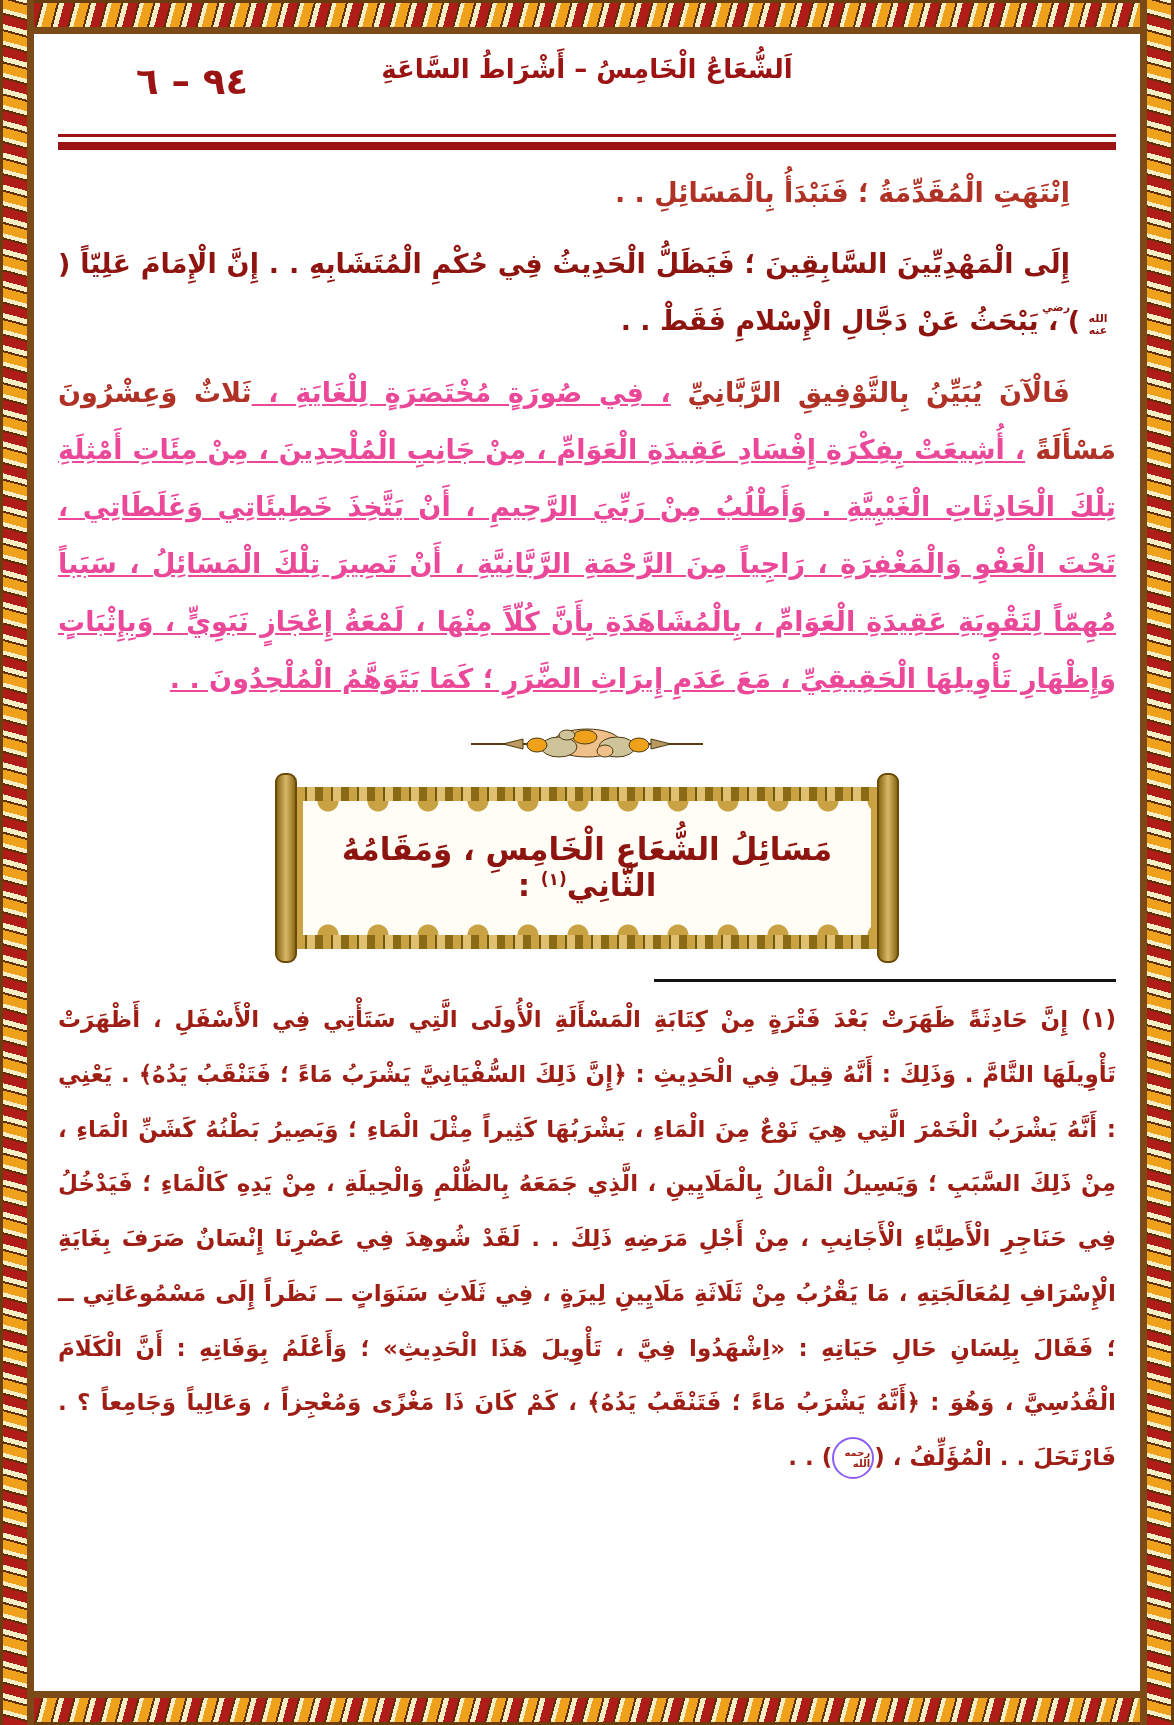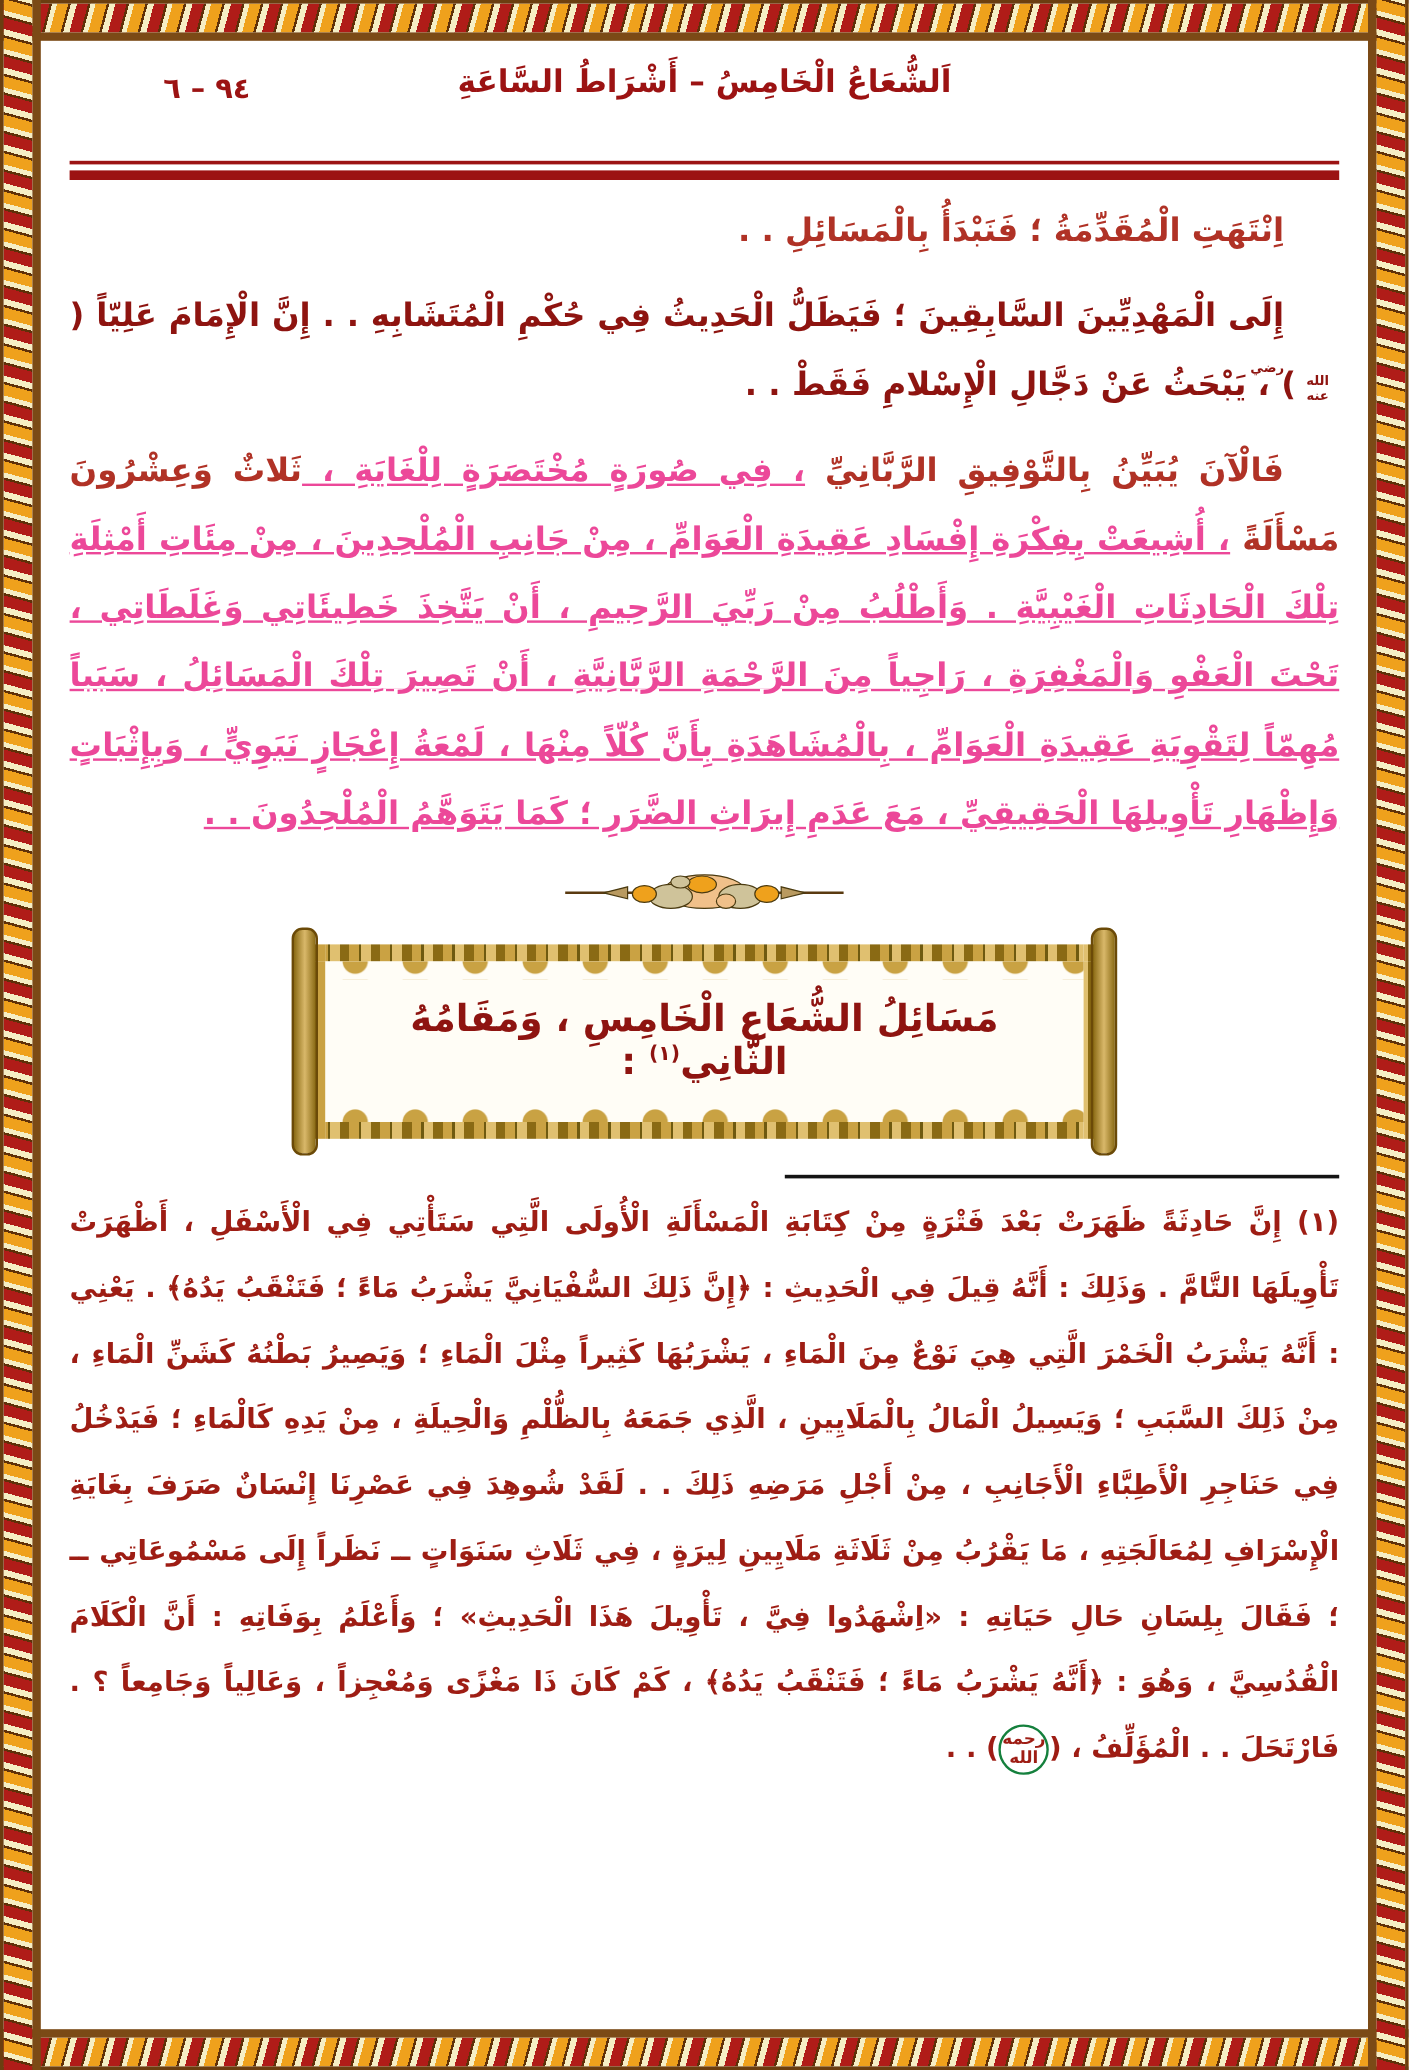--- a/index.html
+++ b/index.html
@@ -15,41 +15,41 @@
   .frame-v{top:0;bottom:0;width:34px;
     background:repeating-linear-gradient(15deg,#b01c18 0 9px,#5f3008 9px 11px,#f6eec4 11px 15px,#efa11c 15px 24px,#5f3008 24px 26px,#f6eec4 26px 31px);}
   .frame-left{left:0;border-left:3px solid #6b3e10;border-right:7px solid #7b4a16;}
   .frame-right{right:0;border-right:3px solid #6b3e10;border-left:7px solid #7b4a16;}
 
   .content{position:absolute;inset:34px;padding:10px 24px 0;overflow:hidden;}
 
   
   .header{position:relative;text-align:center;margin-top:10px;height:56px;}
   .header-title{font-size:26px;font-weight:bold;color:#9c1313;letter-spacing:0;}
-  .header-number{position:absolute;left:auto;right:auto;top:8px;font-size:24px;font-weight:bold;color:#9c1313;}
+  .header-number{position:absolute;left:auto;right:auto;top:8px;font-size:37px;font-weight:bold;color:#9c1313;}
   .header-number{left:60px;} 
   .header-number{left:auto;right:auto;}
   .header .num-anchor{position:absolute;top:6px;right:890px;}
   .double-rule{margin-top:24px;height:5px;border-top:3px solid #9c1313;border-bottom:8px solid #9c1313;}
 
   
   .para{font-size:27px;font-weight:bold;text-align:justify;line-height:2.12;margin:14px 0 0;}
   .indent{text-indent:46px;}
   .seg-maroon{color:#8e1410;}
   .seg-red{color:#b03226;}
   .seg-black{color:#ec4899;text-decoration:underline;}
   .seg-fnred{color:#9e1d14;}
   .seg-radi{display:inline-block;font-size:11px;line-height:1.05;max-width:36px;white-space:normal;text-align:center;vertical-align:middle;transform:translateY(-4px);color:#8e1410;}
-  .seg-seal{display:inline-flex;align-items:center;justify-content:center;width:42px;height:42px;border:2px solid #15803d;border-radius:50%;font-size:14px;line-height:1.1;color:#9e1d14;text-align:center;vertical-align:middle;white-space:normal;padding:2px;box-sizing:border-box;}
+  .seg-seal{display:inline-flex;align-items:center;justify-content:center;width:42px;height:42px;border:2px solid #8b5cf6;border-radius:50%;font-size:10px;line-height:1.1;color:#9e1d14;vertical-align:middle;white-space:normal;padding:2px;box-sizing:border-box;}
 
   
   .divider-wrap{text-align:center;margin:16px 0 6px;}
 
   
-  .section-box-outer{position:relative;width:660px;margin:18px auto 0;}
+  .section-box-outer{position:relative;width:596px;margin:18px auto 0;}
   .section-box{position:relative;border:14px solid #b28a28;
     border-image:repeating-linear-gradient(90deg,#8a6a14 0 8px,#caa243 8px 16px,#6f5a10 16px 18px,#e0c070 18px 26px) 14;
     background:#fffdf6;padding:30px 26px 32px;text-align:center;}
   .scallop{position:absolute;left:0;right:0;height:15px;
     background-image:radial-gradient(circle at 50% 0,#c9a243 0 10px,rgba(0,0,0,0) 11px);
     background-size:50px 15px;background-repeat:repeat-x;}
   .scallop.top{top:0;}
   .scallop.bottom{bottom:0;transform:scaleY(-1);}
   .pillar{position:absolute;width:18px;top:-14px;bottom:-14px;background:linear-gradient(90deg,#8a6a14,#d9b86a 50%,#8a6a14);border:2px solid #6b4a08;border-radius:9px;z-index:2;}
   .pillar.left{left:-14px;}

